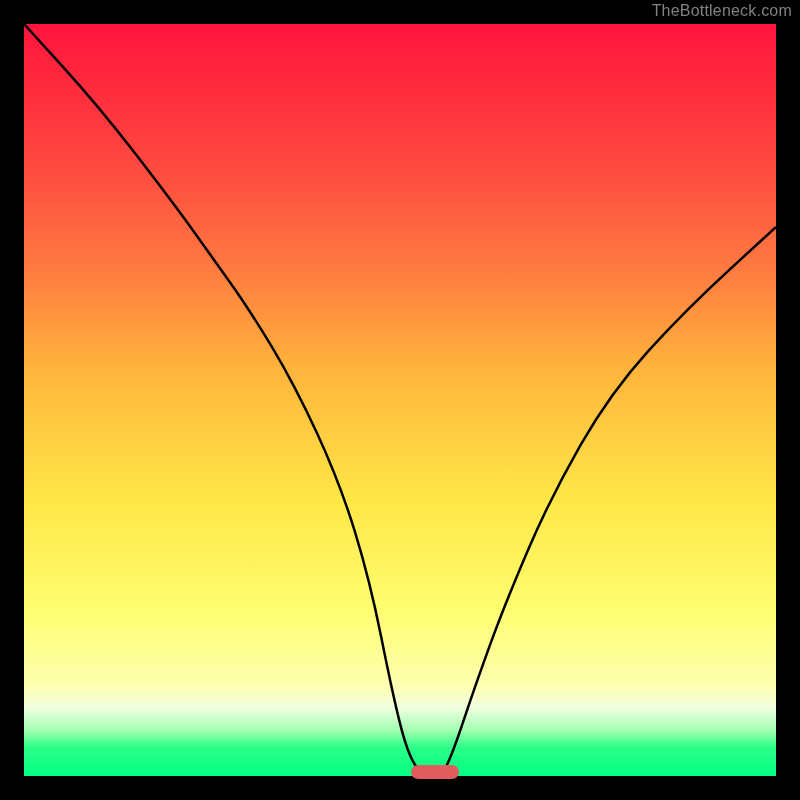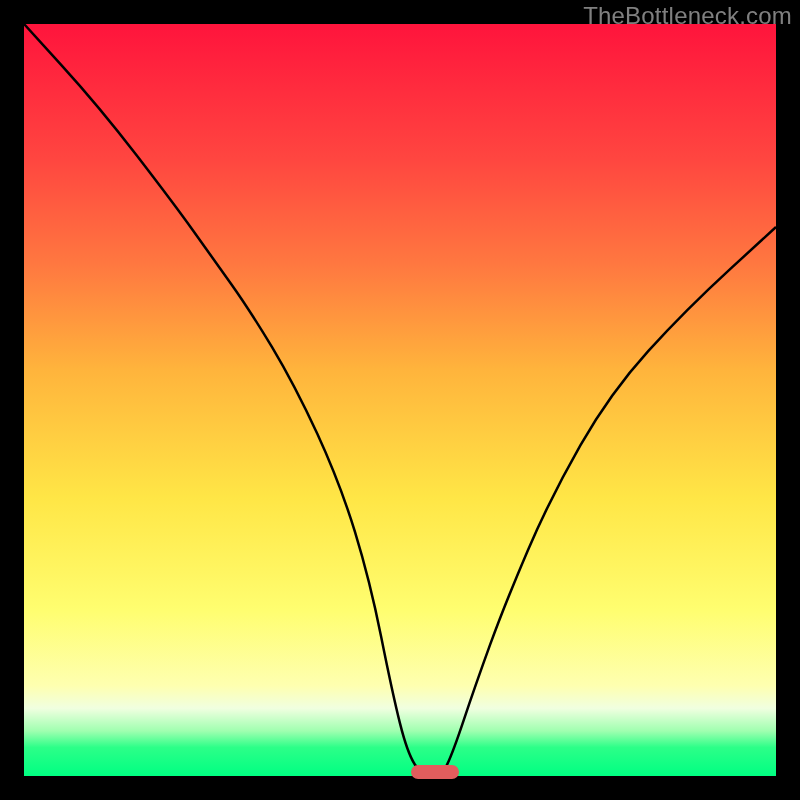--- a/index.html
+++ b/index.html
@@ -30,21 +30,21 @@
       #a0ffb0 94%,
       #2cff88 96.2%,
       #00ff82 100%
     );
   }
   .watermark {
     position: absolute;
     top: 2px;
     right: 8px;
     color: #808080;
-    font-size: 24px;
+    font-size: 16px;
     font-weight: 400;
     letter-spacing: 0.2px;
   }
   svg.curve {
     position: absolute;
     left: 0;
     top: 0;
     width: 752px;
     height: 752px;
   }

